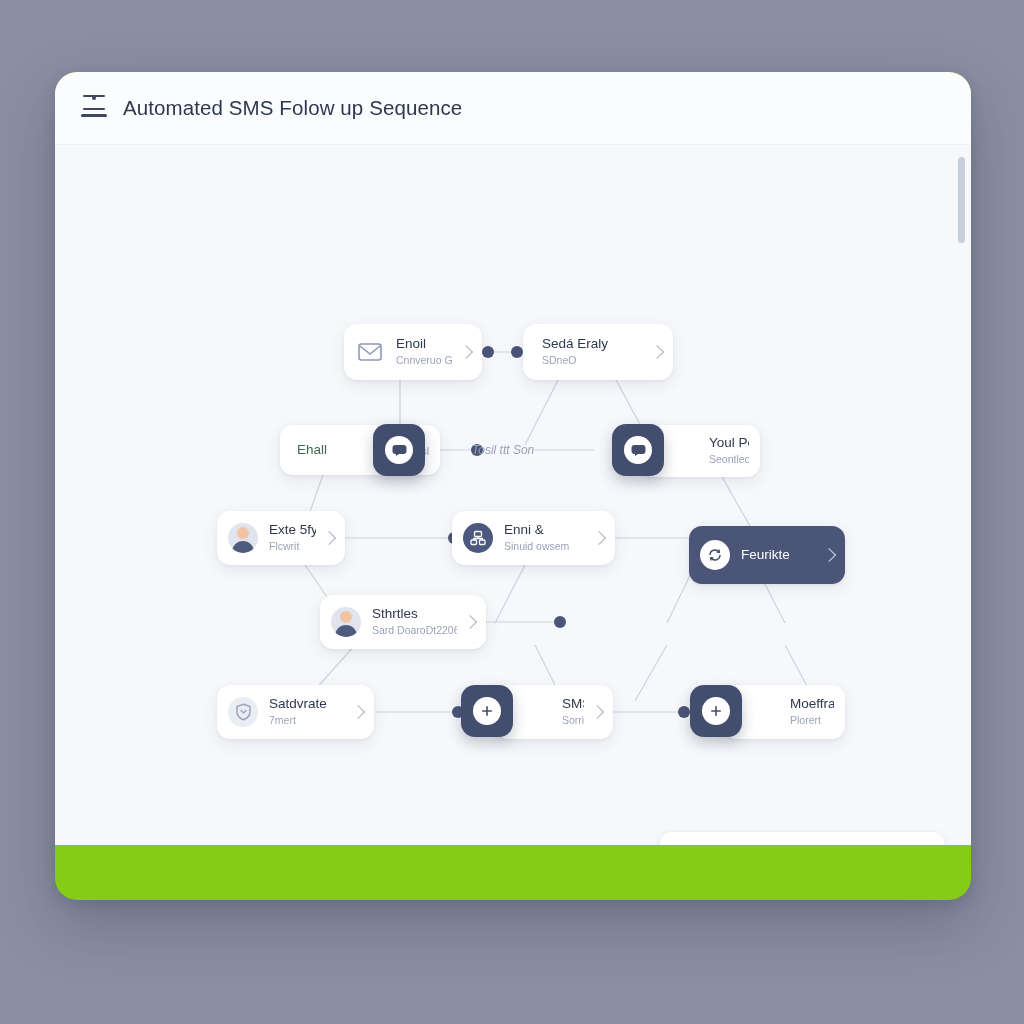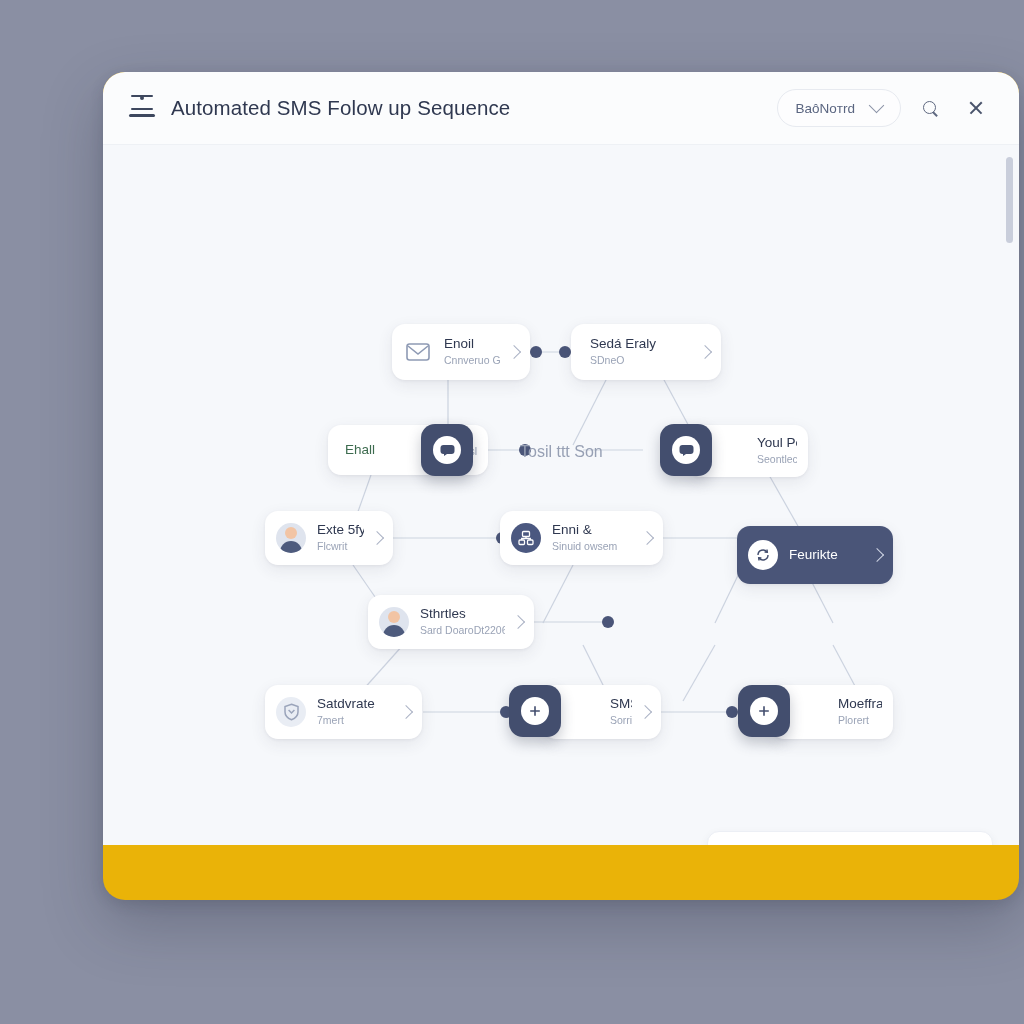--- a/index.html
+++ b/index.html
@@ -7,24 +7,23 @@
     width:1024px;height:1024px;overflow:hidden;
     background:#8a8fa3;
     font-family:"Liberation Sans", sans-serif;
     -webkit-font-smoothing:antialiased;
   }
   .stage{position:relative;width:1024px;height:1024px;}
 
   
   .window{
     position:absolute;left:55px;top:72px;width:916px;height:828px;
-    background:#eab308;border-radius:22px;
+    background:#84cc16;border-radius:22px;
     box-shadow:0 24px 60px rgba(40,44,60,.28), 0 4px 14px rgba(40,44,60,.16);
     overflow:hidden;
-    margin-left:48px;
   }
 
   
   .titlebar{
     position:relative;height:72px;background:#fbfcfd;
     border-bottom:1px solid #eef1f5;
     display:flex;align-items:center;padding:0 26px;
   }
   .menu-icon{width:26px;height:26px;position:relative;flex:0 0 auto;margin-right:16px;}
   .menu-icon i{position:absolute;left:2px;right:2px;height:2.4px;background:#3d475e;border-radius:2px;}
@@ -109,49 +108,37 @@
   .panel{
     position:absolute;display:flex;align-items:center;
     background:#ffffff;border:1px solid #eceff5;border-radius:12px;
     box-shadow:0 3px 10px rgba(52,60,82,.06);
     padding:0 18px;box-sizing:border-box;
   }
   .panel .p-ic{width:30px;height:24px;flex:0 0 auto;margin-right:20px;display:flex;align-items:center;justify-content:center;}
   .panel .p-chev{width:11px;height:11px;border-right:1.7px solid #a7aec0;border-bottom:1.7px solid #a7aec0;
                  transform:rotate(45deg);margin-top:-6px;flex:0 0 auto;}
 
-  .edge-label{position:absolute;font-size:16px;color:#97a0b4;white-space:nowrap;}
+  .edge-label{position:absolute;font-size:12px;color:#97a0b4;white-space:nowrap;font-style:italic;}
 </style>
 </head>
 <body>
 
 <div class="stage">
   <div class="window">
 
     <div class="titlebar">
       <div class="menu-icon">
         <span class="dot"></span>
           <i></i>
           <i></i>
           <i></i>
       </div>
       <div class="win-title">Automated SMS Folow up Sequence</div>
 
-      <div class="titlebar-right">
-        <div class="pill">
-          <span>BaôNoтrd</span>
-          <span class="chev"></span>
-        </div>
-        <div class="icon-btn">
-          <span class="mag"></span>
-        </div>
-        <div class="icon-btn">
-          <span class="xmark"></span>
-        </div>
-      </div>
     </div>
 
 
     <div class="canvas">
 
       <svg class="edges" viewBox="0 0 916 700">
         <g stroke="#ccd3e0" stroke-width="1.2" fill="none">
 
           <line x1="427" y1="207" x2="461" y2="207"></line>
 

